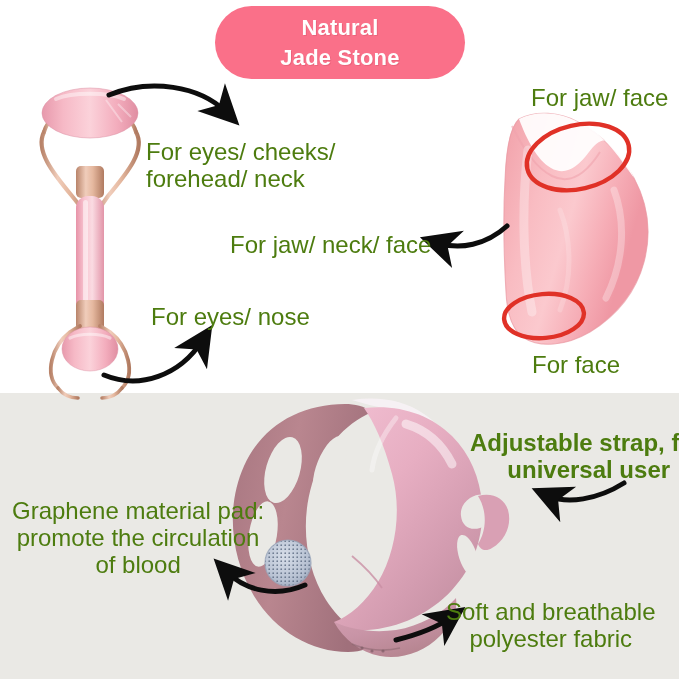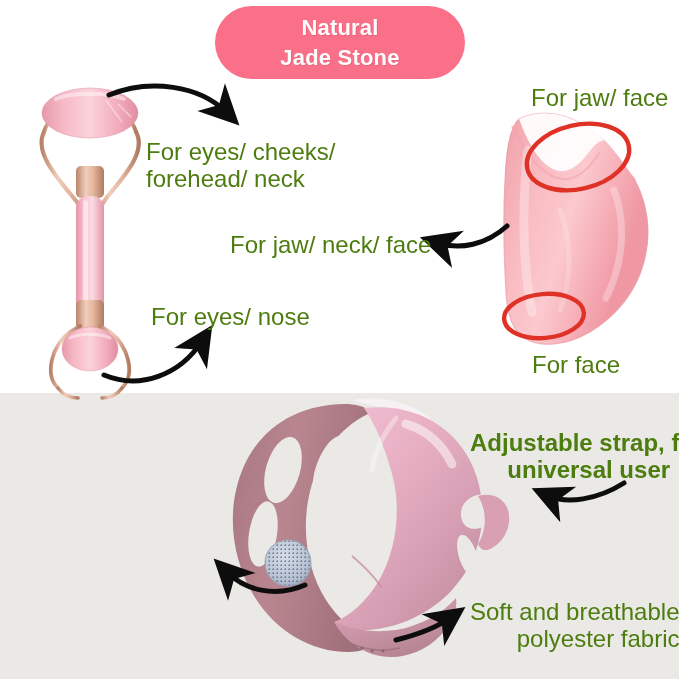--- a/index.html
+++ b/index.html
@@ -68,21 +68,21 @@
   .callout.center { text-align: center; }
   .callout.left   { text-align: left; }
 
   #label-eyes-cheeks   { left: 146px; top: 138px; text-align: left; }
   #label-jaw-neck-body { left: 230px; top: 231px; }
   #label-eyes-nose     { left: 151px; top: 303px; }
   #label-jaw-face      { left: 531px; top: 84px; }
   #label-face          { left: 493px; top: 351px; margin-left: 39px; }
   #label-adjustable    { left: 470px; top: 429px; text-align: center; font-weight: bold; }
   #label-graphene      { left: 12px;  top: 497px; text-align: center; }
-  #label-soft          { left: 470px; top: 598px; text-align: right; }
+  #label-soft          { left: 446px; top: 598px; text-align: center; }
 
   
   .art {
     position: absolute;
     left: 0;
     top: 0;
     width: 679px;
     height: 679px;
     pointer-events: none;
   }
@@ -295,17 +295,20 @@
 
   <div class="callout left" id="label-eyes-nose">For eyes/ nose</div>
 
   <div class="callout left" id="label-jaw-face">For jaw/ face</div>
 
   <div class="callout left" id="label-face">For face</div>
 
   <div class="callout center" id="label-adjustable">Adjustable strap, fits
 universal user</div>
 
+  <div class="callout center" id="label-graphene">Graphene material pad:
+promote the circulation
+of blood</div>
 
   <div class="callout center" id="label-soft">Soft and breathable
 polyester fabric</div>
 
 </div>
 
 </body></html>

